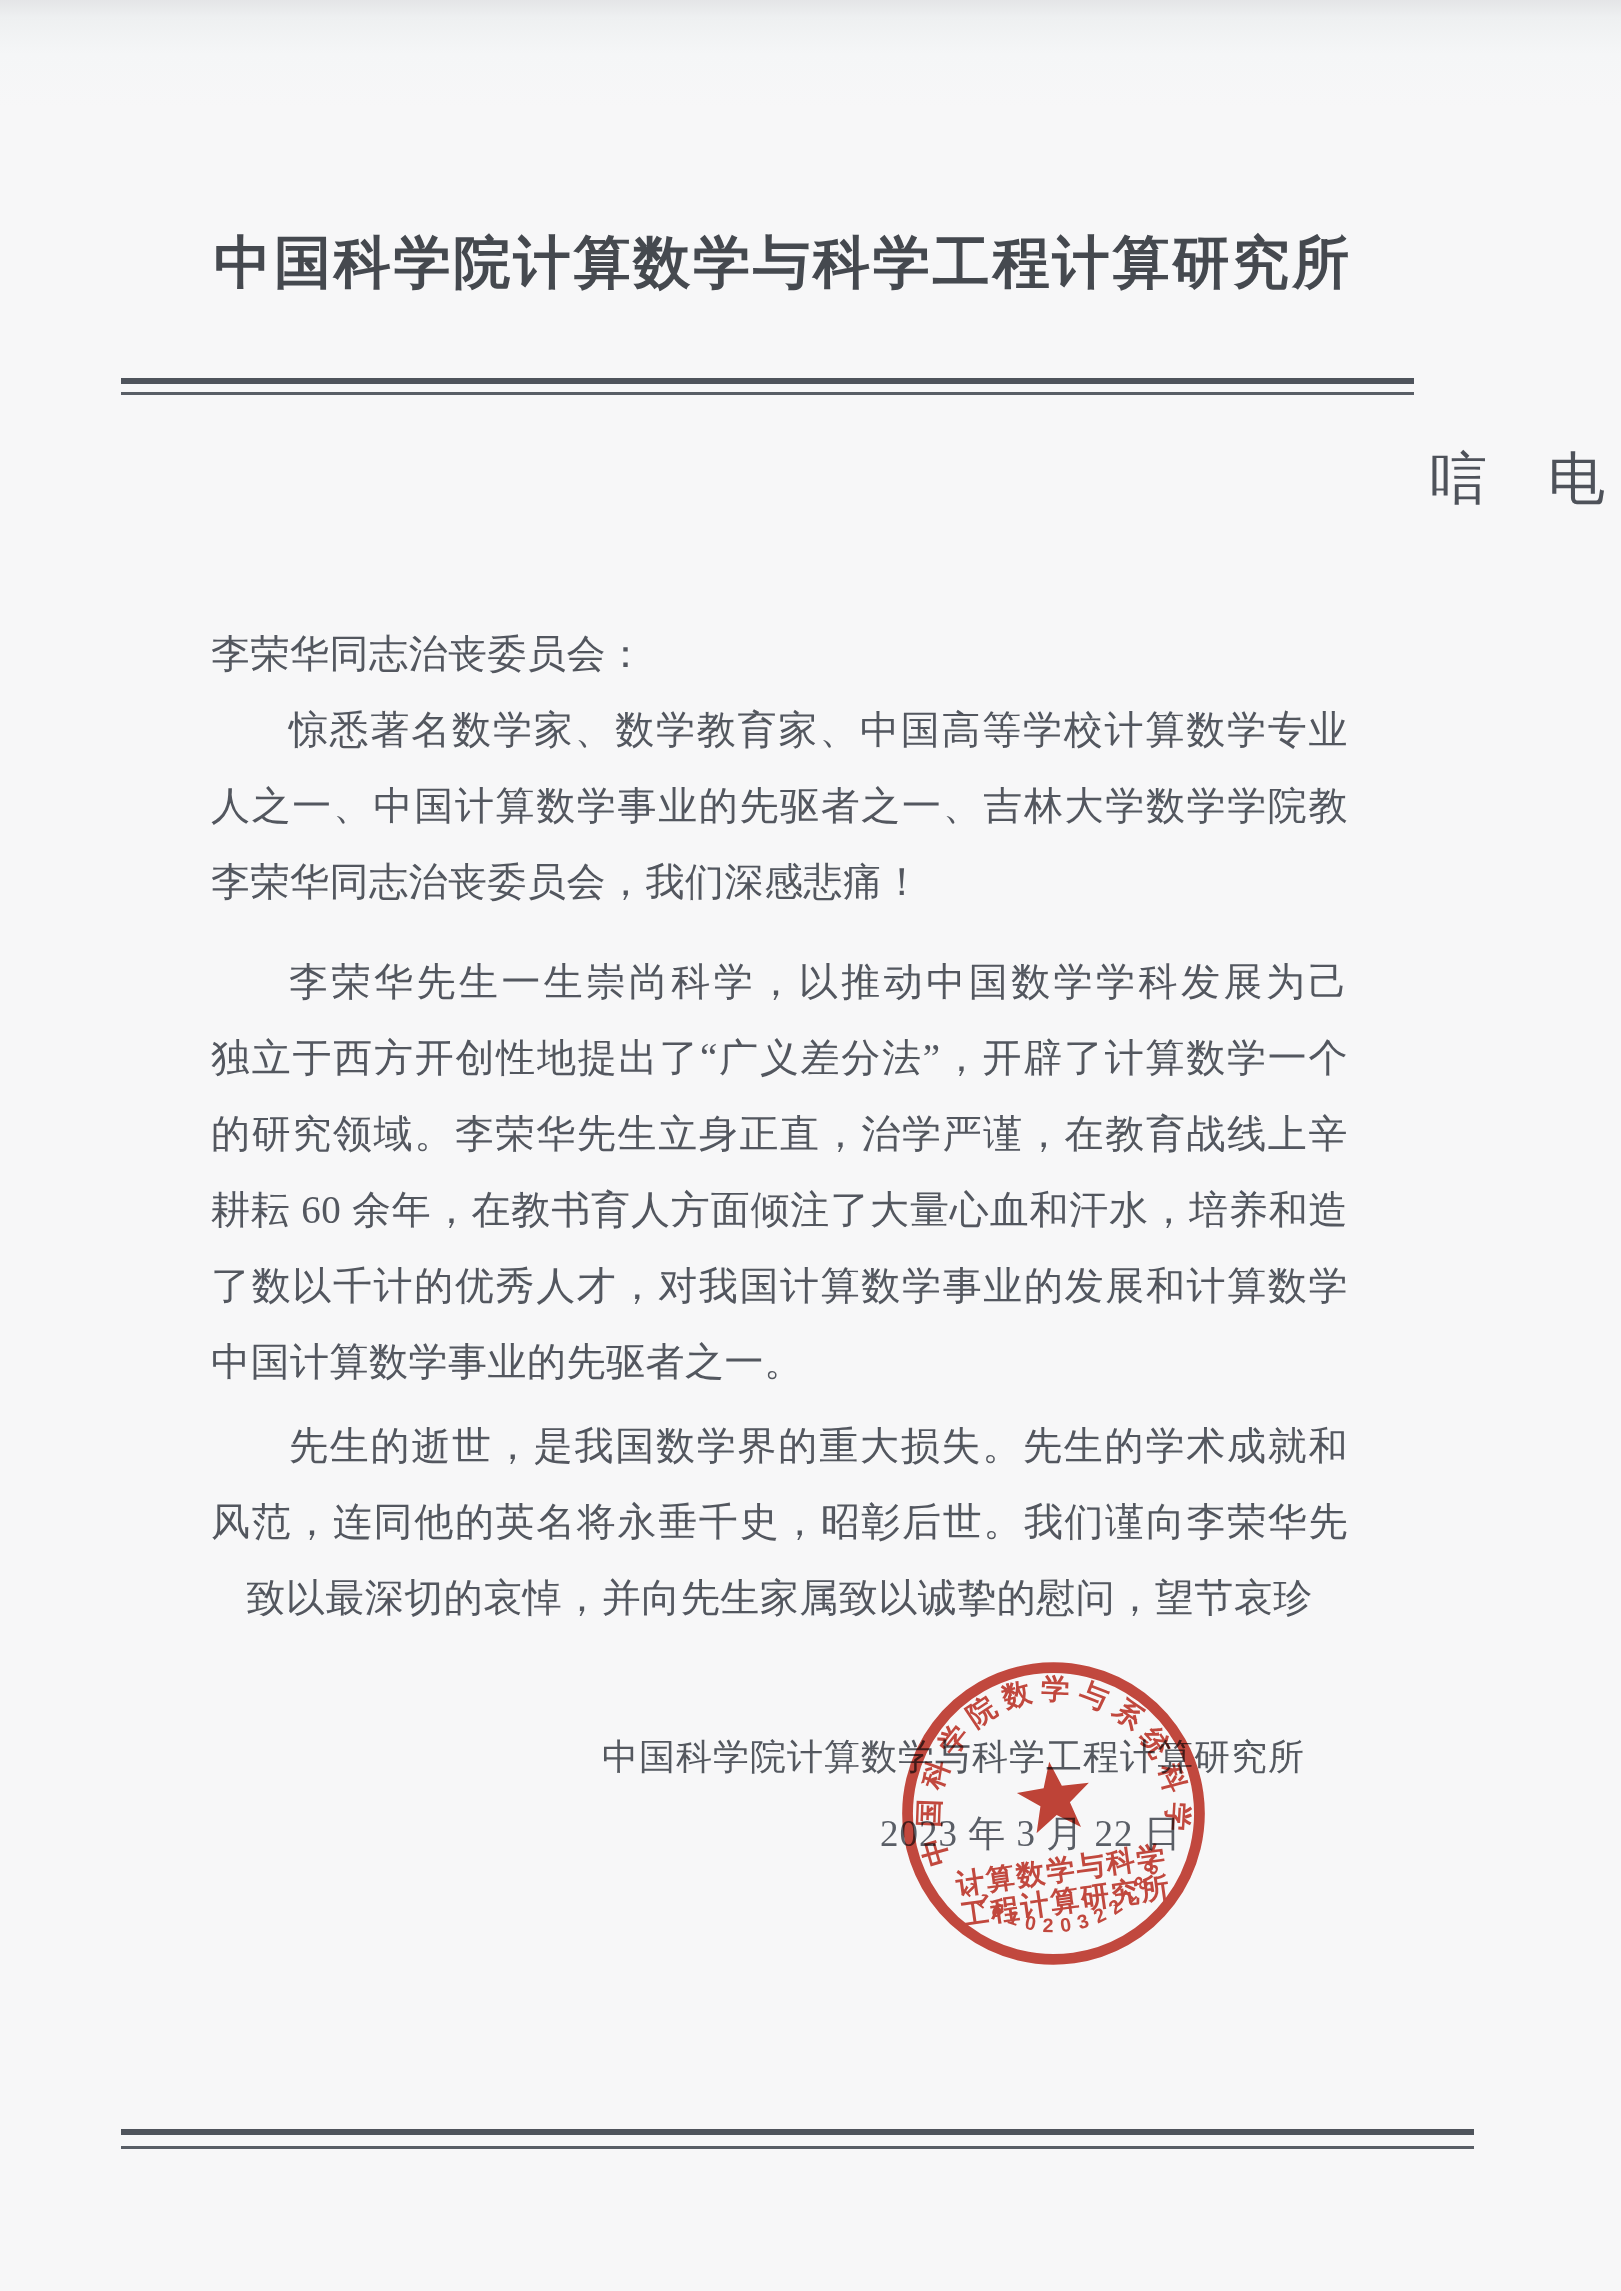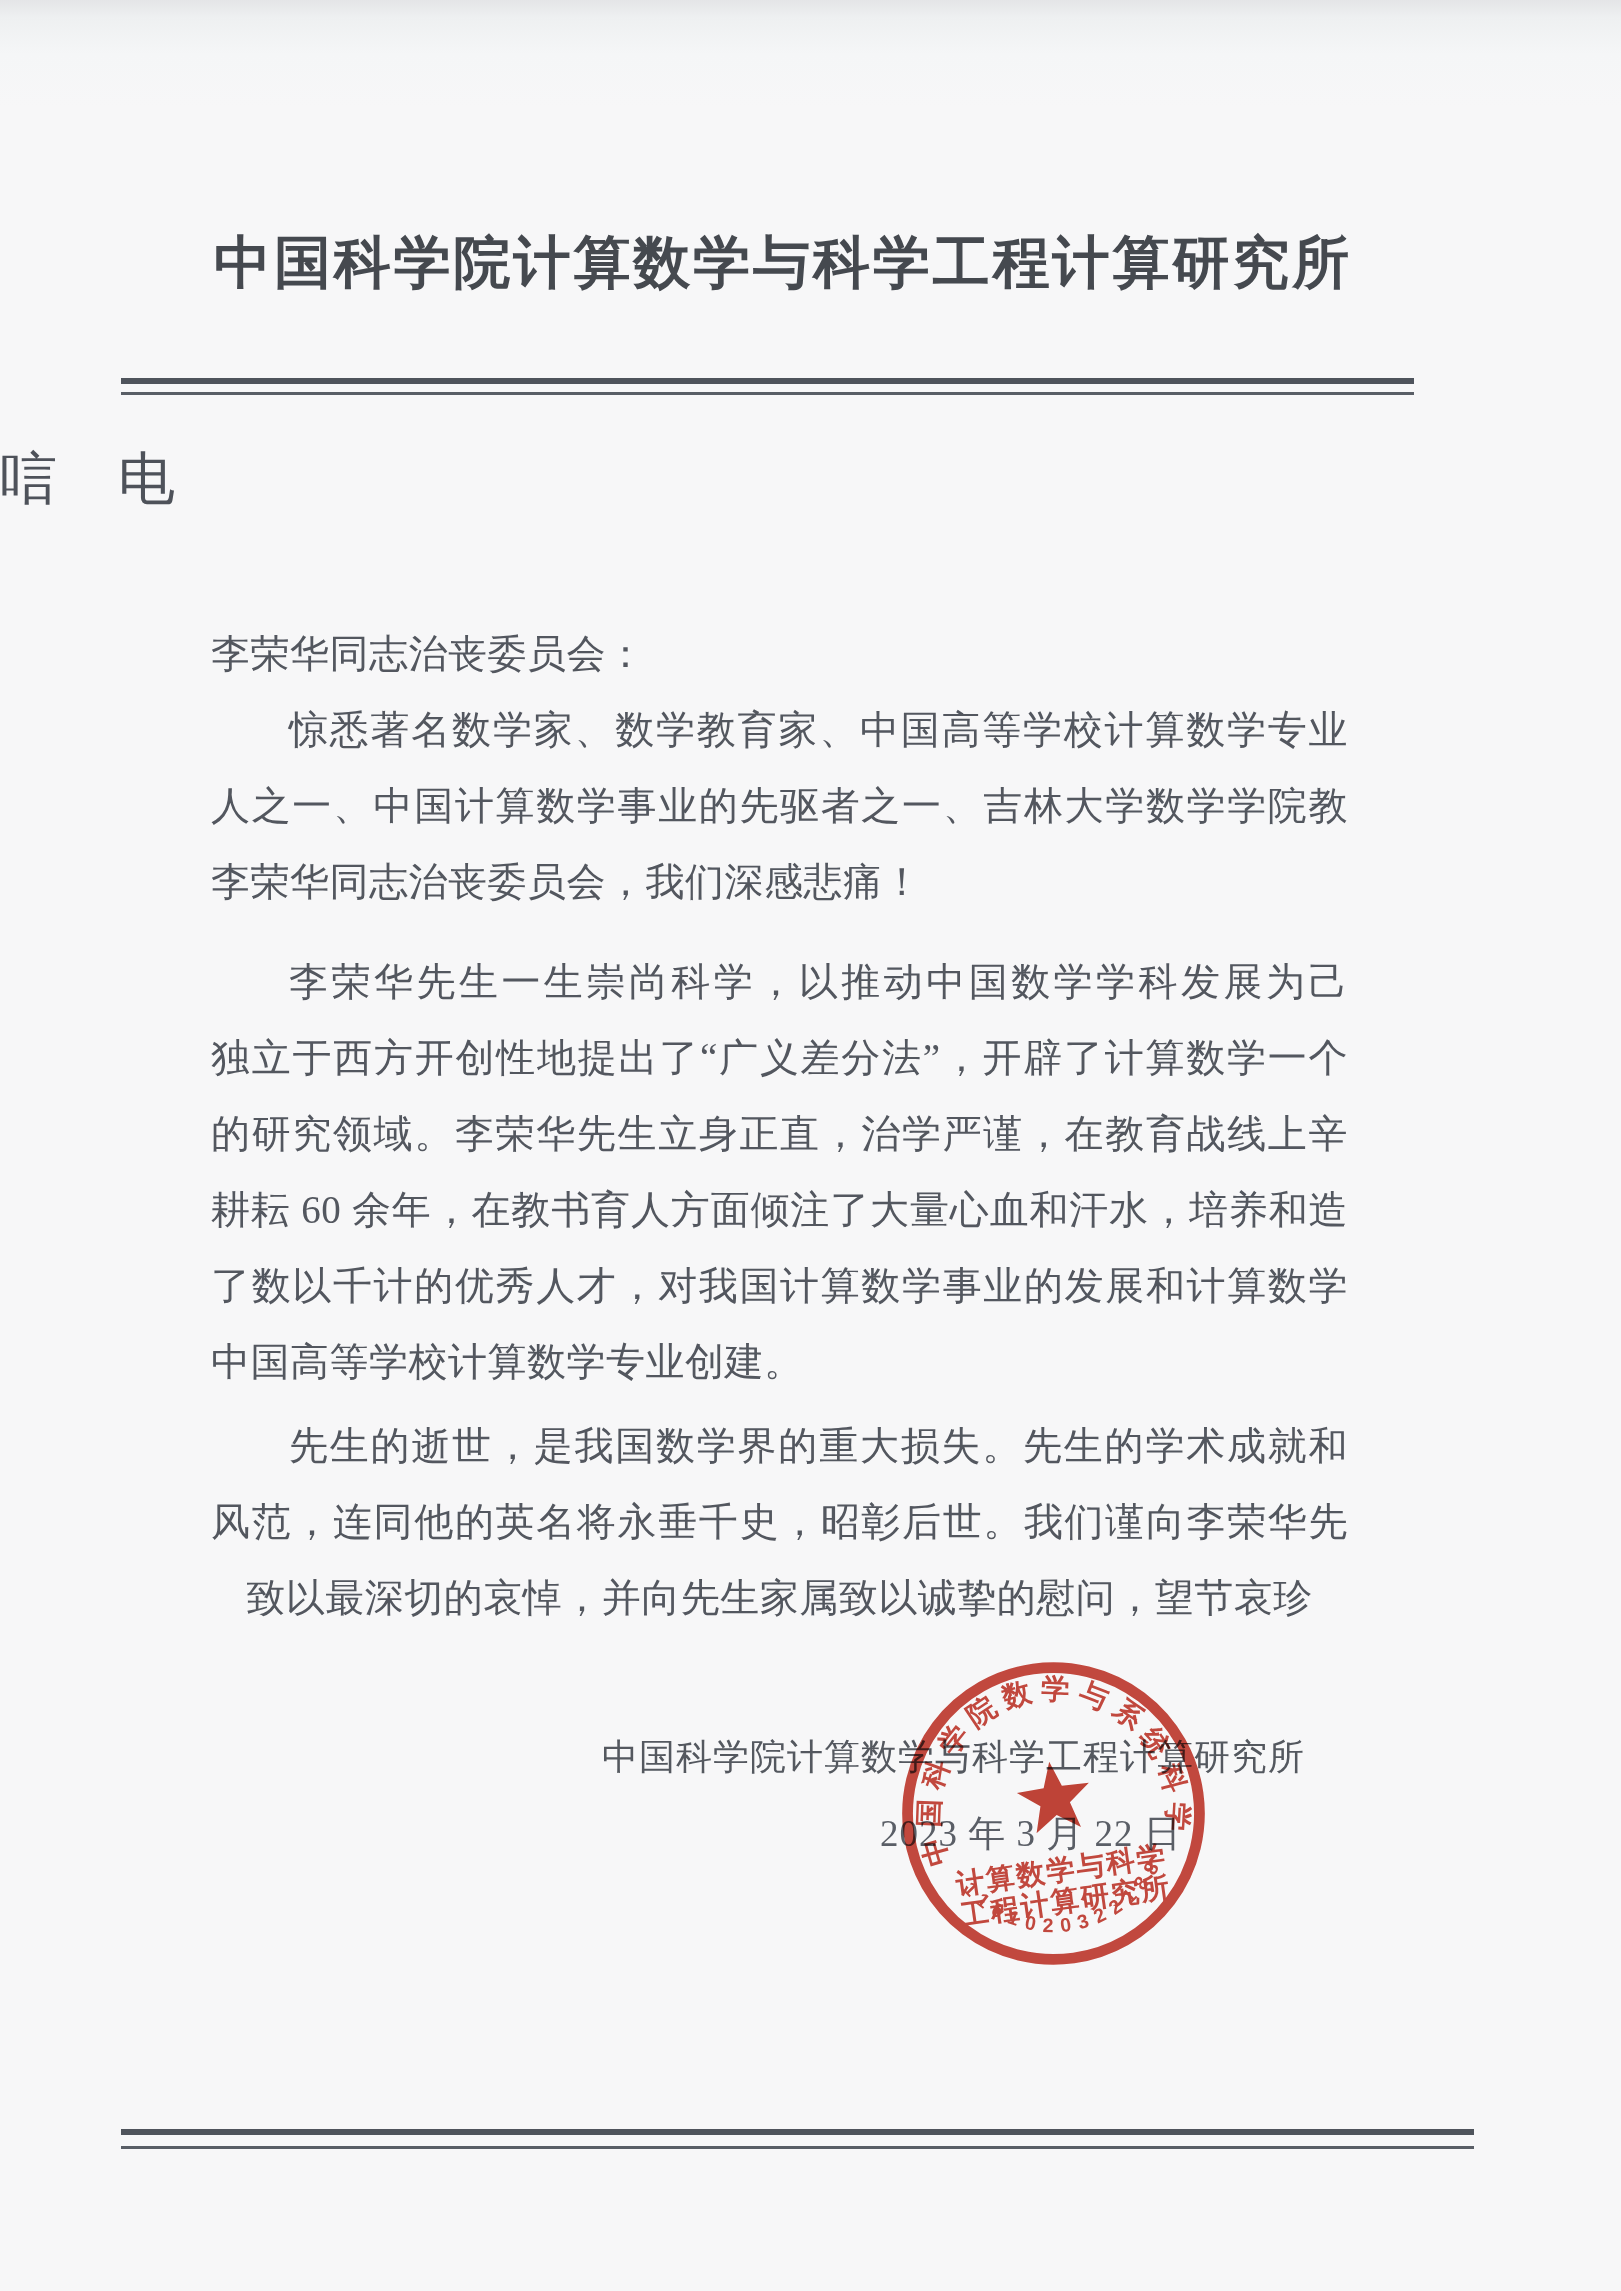--- a/index.html
+++ b/index.html
@@ -24,21 +24,21 @@
   .letterhead{
     position:absolute;left:214px;top:225px;
     font-size:57px;letter-spacing:2.9px;font-weight:700;
     color:#45494f;white-space:nowrap;
   }
   .rule{position:absolute;left:121px;width:1293px;background:#4f545c;}
   .rule.thick{top:378px;height:5.9px;}
   .rule.thin{top:392px;height:2.9px;background:#595e66;}
   .doc-title{
     position:absolute;left:0;top:441px;width:1607px;
-    text-align:left;font-size:57px;color:#4e525a;letter-spacing:2px;
+    text-align:right;font-size:57px;color:#4e525a;letter-spacing:2px;
   }
   .body-block{
     position:absolute;left:211px;top:616px;width:1137px;
     color:#53575f;
   }
   .bline{
     height:76px;line-height:76px;font-size:39px;
     text-align:justify;text-align-last:justify;
     overflow:hidden;letter-spacing:0.5px;
   }
@@ -83,21 +83,21 @@
       <div class="bline">人之一、中国计算数学事业的先驱者之一、吉林大学数学学院教授</div>
       <div class="bline left">李荣华同志治丧委员会，我们深感悲痛！</div>
     </div>
 
     <div class="para2">
       <div class="bline indent">李荣华先生一生崇尚科学，以推动中国数学学科发展为己任。他</div>
       <div class="bline">独立于西方开创性地提出了“广义差分法”，开辟了计算数学一个重要</div>
       <div class="bline">的研究领域。李荣华先生立身正直，治学严谨，在教育战线上辛勤</div>
       <div class="bline">耕耘 60 余年，在教书育人方面倾注了大量心血和汗水，培养和造就</div>
       <div class="bline">了数以千计的优秀人才，对我国计算数学事业的发展和计算数学领</div>
-      <div class="bline left">中国高等学校计算数学专业创建。</div>
+      <div class="bline left">中国计算数学事业的先驱者之一。</div>
     </div>
 
     <div class="para3">
       <div class="bline indent">先生的逝世，是我国数学界的重大损失。先生的学术成就和学术</div>
       <div class="bline">风范，连同他的英名将永垂千史，昭彰后世。我们谨向李荣华先生</div>
       <div class="bline left">致以最深切的哀悼，并向先生家属致以诚挚的慰问，望节哀珍重！</div>
     </div>
   </div>
 
   <div class="signature">中国科学院计算数学与科学工程计算研究所</div>

